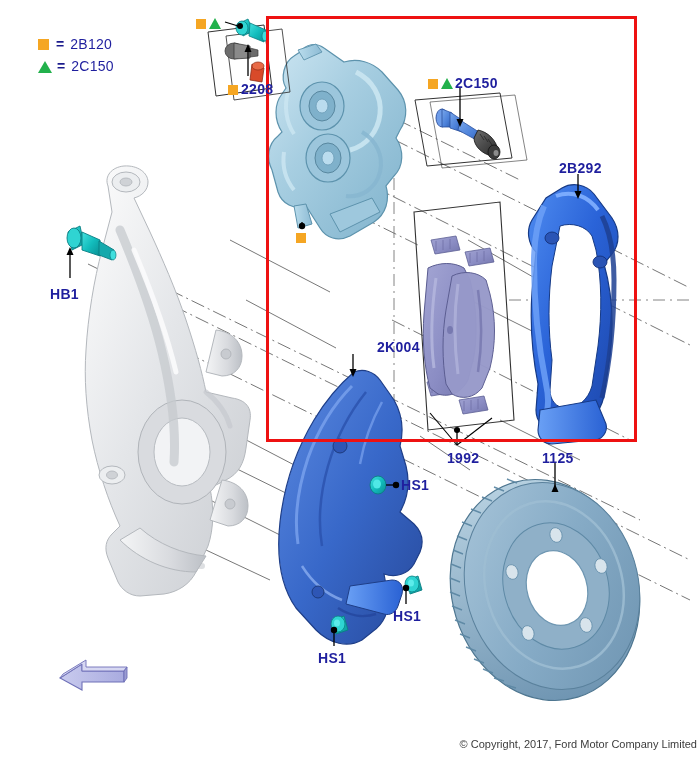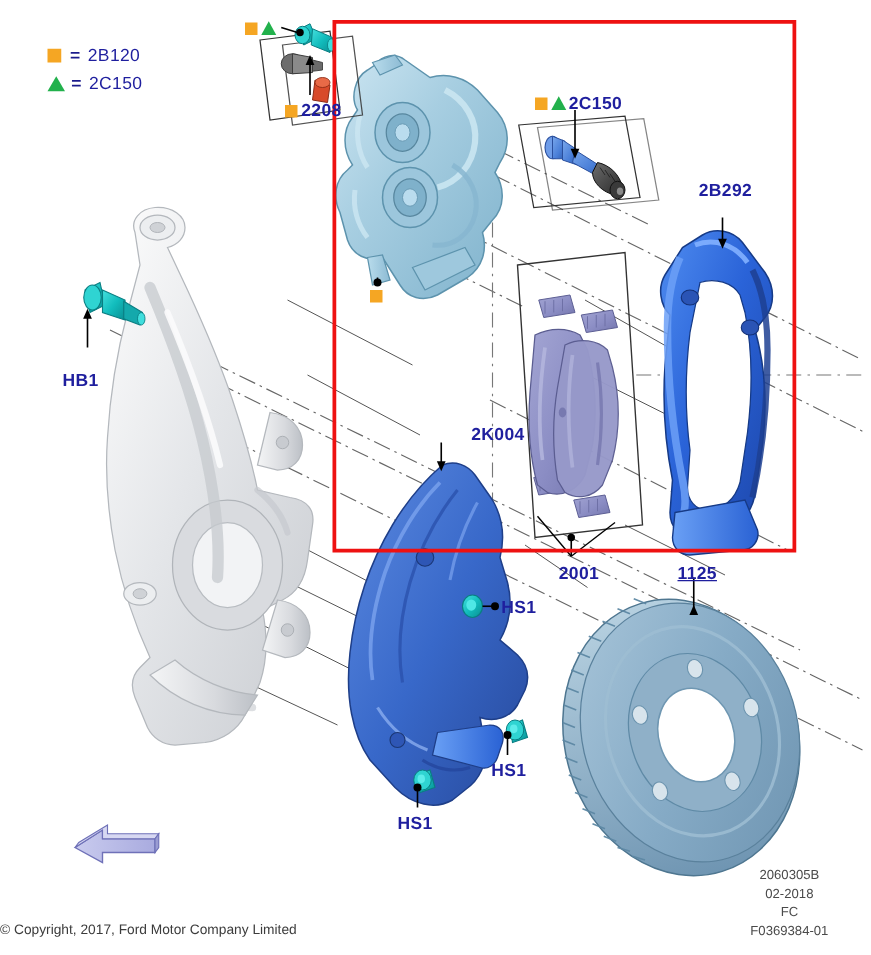--- a/index.html
+++ b/index.html
@@ -87,21 +87,21 @@
     width: 371px; height: 426px;
     border: 3px solid #ee1111;
     box-sizing: border-box;
     pointer-events: none;
   }
 
   
   #copyright {
     left: 0; top: 738px;
     width: 697px;
-    text-align: left;
+    text-align: right;
     font-size: 11px;
     color: #3c3c3c;
   }
   #doc-id {
     right: 18px; top: 693px;
     text-align: center;
     font-size: 10.5px;
     color: #4a4a4a;
     line-height: 15px;
     width: 95px;
@@ -547,31 +547,25 @@
   </div>
 
   <div class="abs" style="left:228px; top:80px;">
     <span class="marker-sq"></span><span class="callout">2208</span>
   </div>
 
   <div class="abs" style="left:428px; top:74px;">
     <span class="marker-sq"></span><span class="marker-tri"></span><span class="callout">2C150</span>
   </div>
 
-  <div class="abs callout" style="left:559px; top:144px;">2B292</div>
+  <div class="abs callout" style="left:559px; top:160px;">2B292</div>
   <div class="abs callout" style="left:329px; top:339px;margin-left:48px;">2K004</div>
-  <div class="abs callout" style="left:447px; top:450px;">2001</div>
-  <div class="abs callout" style="left:542px; top:450px;text-decoration:underline;">1125</div>
-  <div class="abs callout" style="left:50px; top:296px;">HB1</div>
+  <div class="abs callout" style="left:447px; top:450px;">1992</div>
+  <div class="abs callout" style="left:542px; top:450px;">1125</div>
+  <div class="abs callout" style="left:50px; top:286px;">HB1</div>
   <div class="abs callout" style="left:401px; top:477px;">HS1</div>
   <div class="abs callout" style="left:393px; top:608px;">HS1</div>
   <div class="abs callout" style="left:318px; top:650px;">HS1</div>
 
-  <div id="doc-id" class="abs">
-    <div>2060305B</div>
-    <div>02-2018</div>
-    <div>FC</div>
-    <div>F0369384-01</div>
-  </div>
 
   <div id="copyright" class="abs">© Copyright, 2017, Ford Motor Company Limited</div>
 
 </div>
 
 </body></html>

